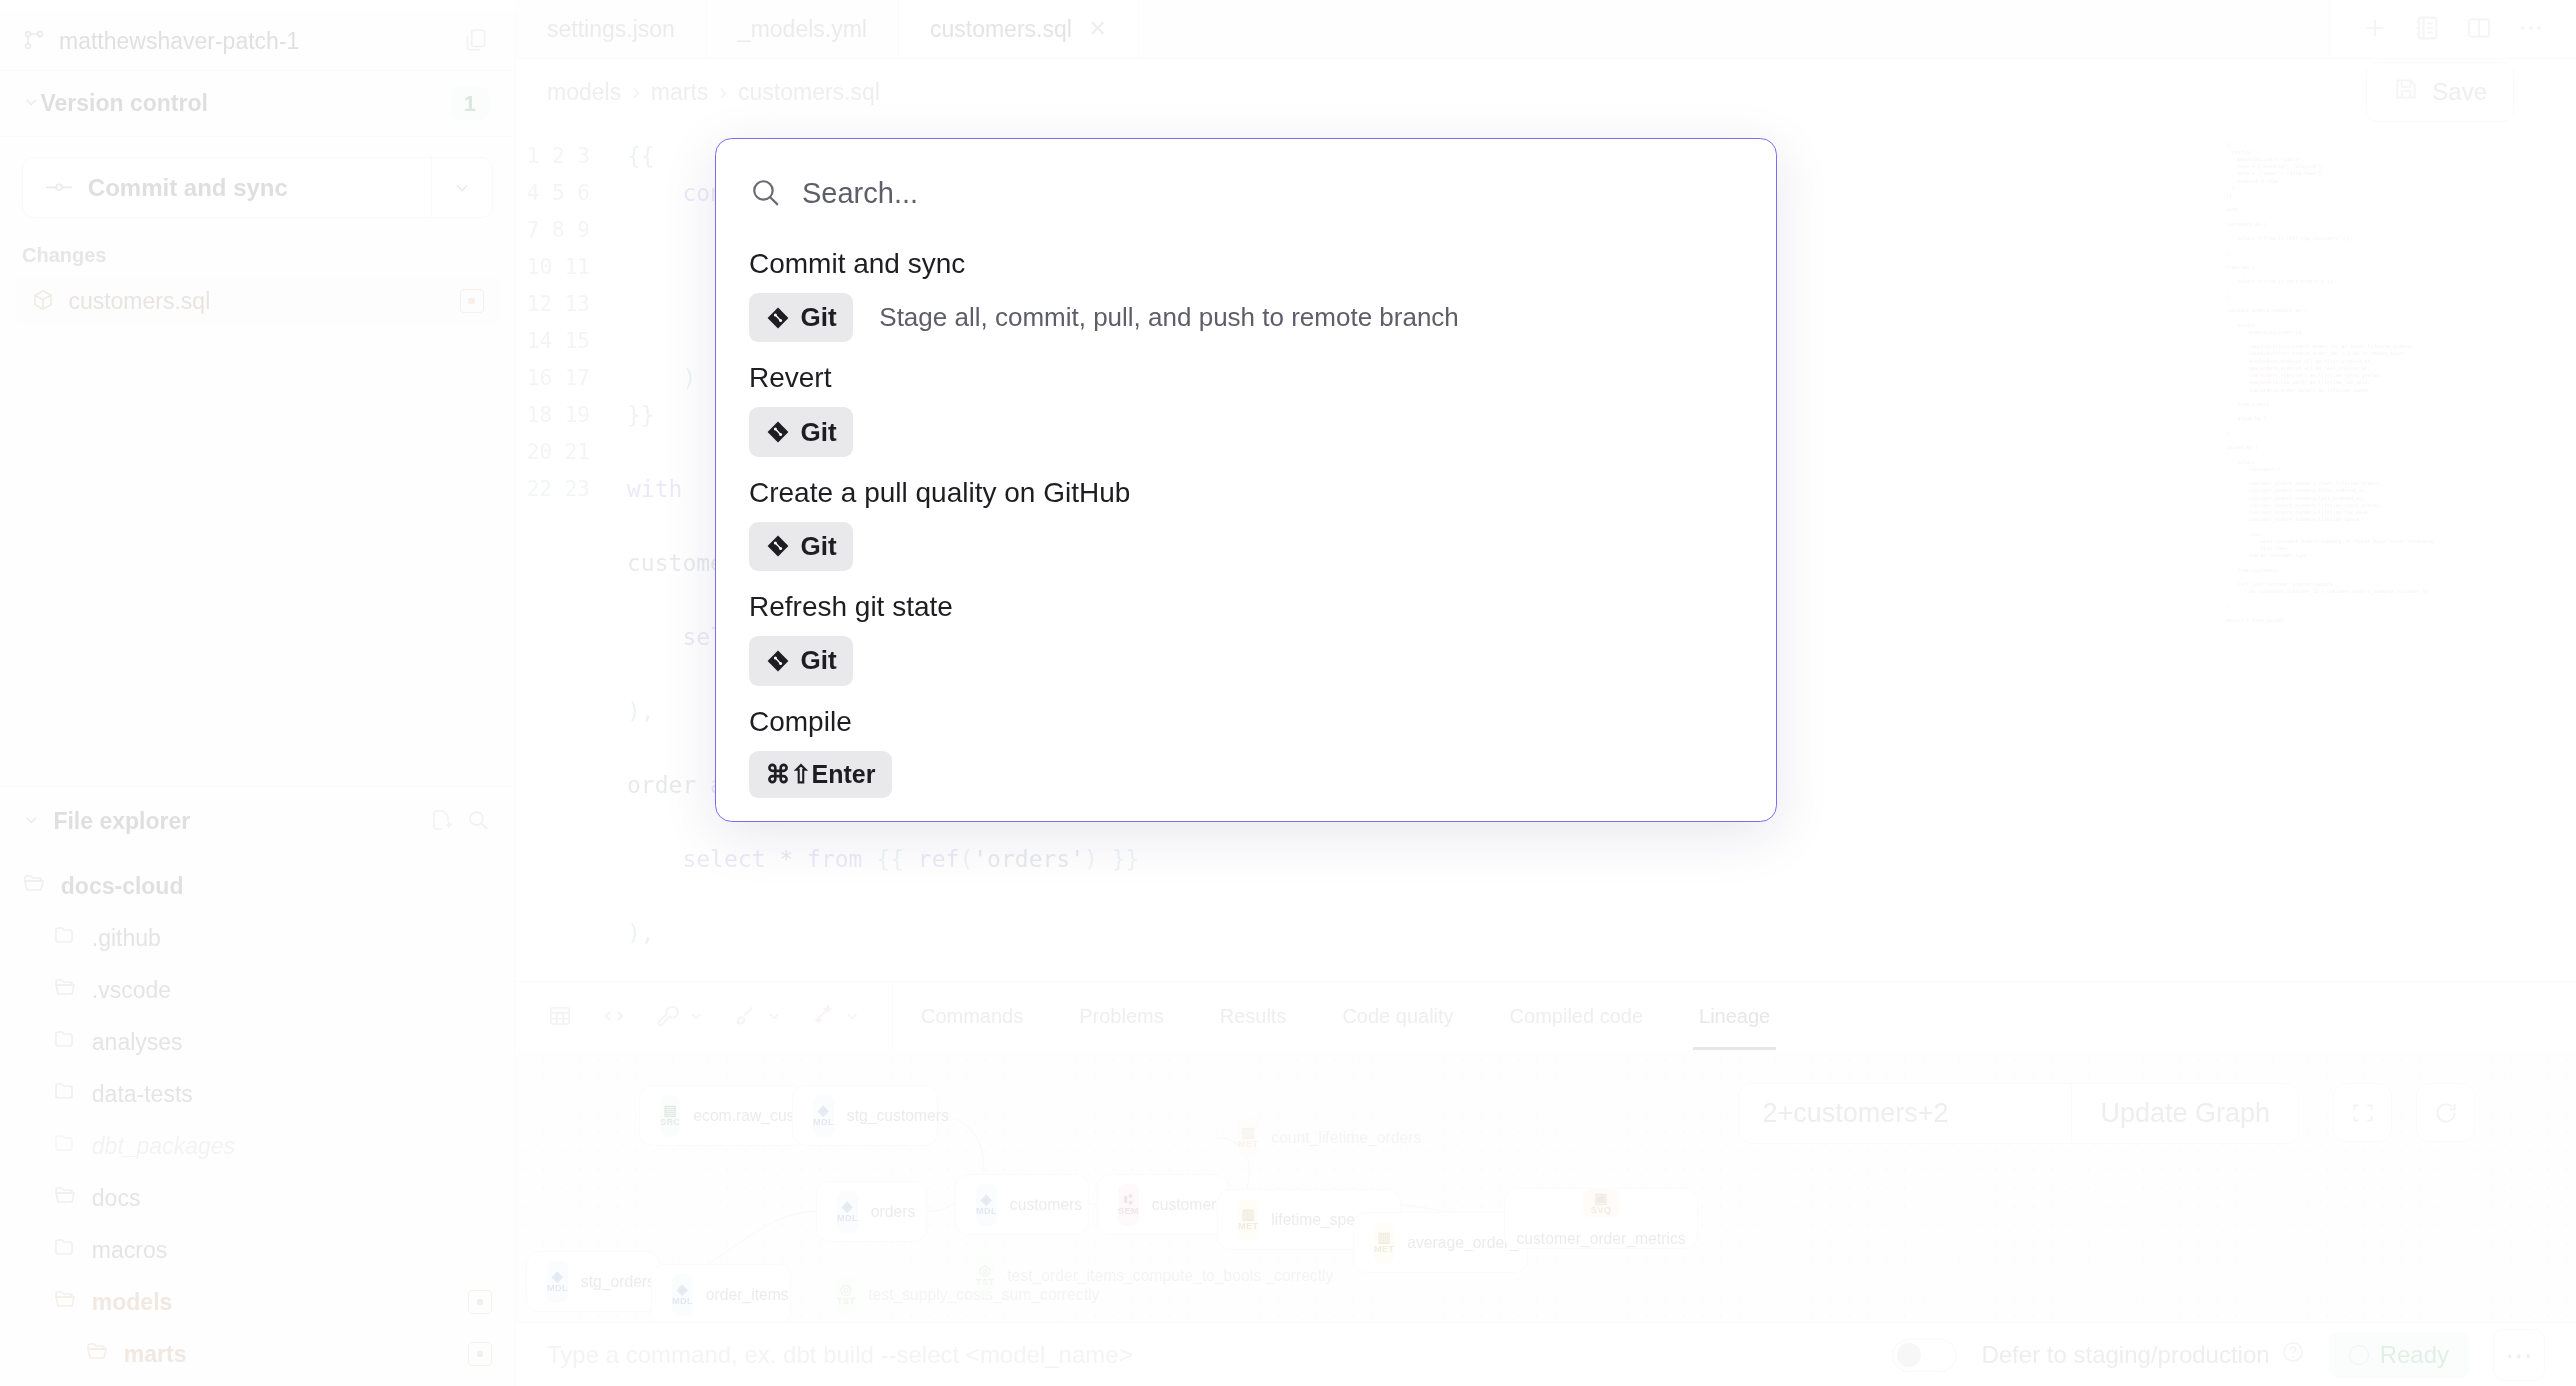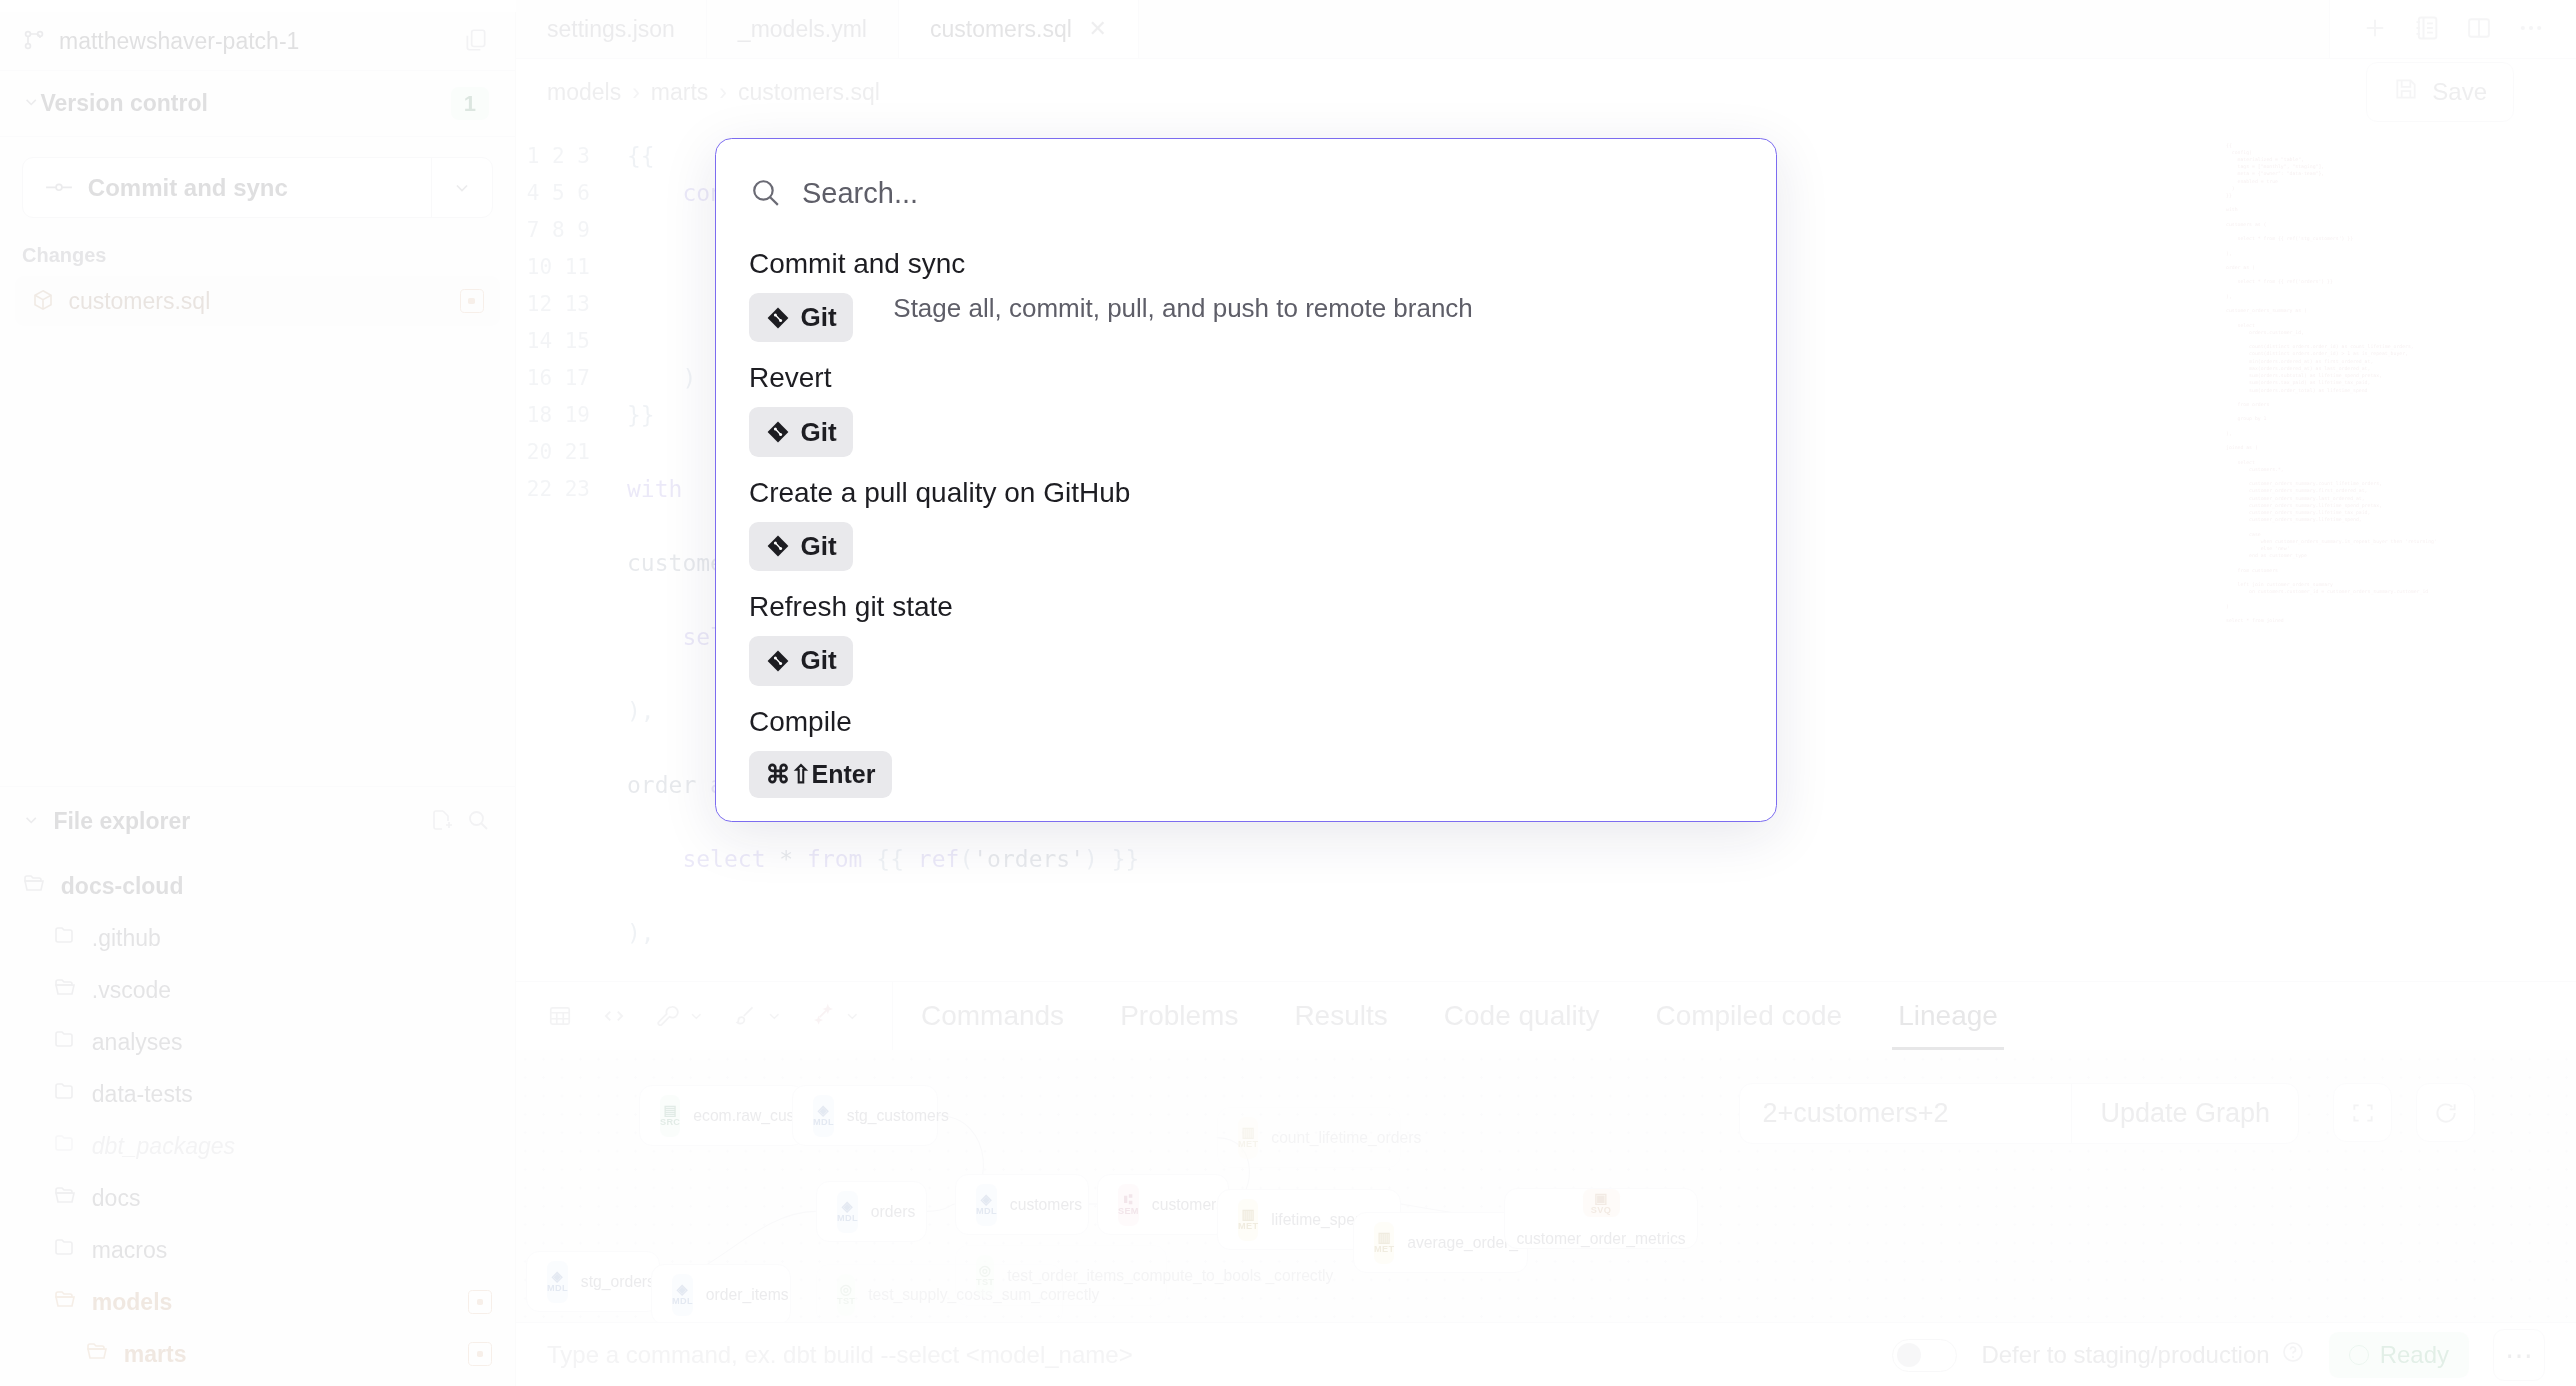--- a/index.html
+++ b/index.html
@@ -95,21 +95,21 @@
   .minimap pre { font-family:"DejaVu Sans Mono", monospace; font-size:4.8px; line-height:7.2px;
     color:#c8a0a6; white-space:pre; }
 
   
   .panel { position:absolute; left:0; right:0; bottom:0; height:406px; border-top:0.9px solid #ececf0; background:#fff; }
   .panel-tabs { height:68px; display:flex; align-items:center; }
   .ptools { display:flex; align-items:center; gap:28px; padding:0 31px; height:68px;
     border-right:0.9px solid #ececf0; }
   .ptool { display:flex; align-items:center; gap:7.4px; color:#9a9aa2; }
   .ptabs { display:flex; align-items:stretch; height:68px; }
-  .ptab { display:flex; align-items:center; padding:0 28px; font-size:28px; color:#9a9aa2; position:relative; }
+  .ptab { display:flex; align-items:center; padding:0 28px; font-size:20px; color:#9a9aa2; position:relative; }
   .ptab.active { color:#6d6d76; }
   .ptab.active::after { content:""; position:absolute; left:22px; right:22px; bottom:0; height:2.8px; background:#6d6d76; }
 
   .lineage { position:absolute; left:0; right:0; top:68px; bottom:65px;
     background:#fcfcfd;
     background-image: radial-gradient(#e8e8ee 1px, transparent 1px);
     background-size: 18.4px 18.4px; overflow:hidden; }
   .node { position:absolute; background:#fff; border:0.9px solid #ebebf0; border-radius:13px;
     display:flex; align-items:center; gap:13px; padding:0 20px; }
   .node .chip { width:37px; height:42px; border-radius:7.4px; display:flex; flex-direction:column;
@@ -150,21 +150,21 @@
     position:absolute; left:715px; top:138px; width:1062px; height:684px;
     background:#fff; border:1.8px solid #7c6cf0; border-radius:16.6px;
     box-shadow:0 13px 55px rgba(30,25,80,.10);
     overflow:hidden; z-index:50;
   }
   .pal-search { height:109px; display:flex; align-items:center; gap:20px; padding:0 33px; }
   .pal-search-text { font-size:29px; color:#5e5e68; }
   .pal-list { padding:0 33px; }
   .pal-item { padding-bottom:20px; }
   .pal-label { font-size:28px; color:#1d1d22; margin-bottom:13px; }
-  .pal-row { display:flex; align-items:flex-start; gap:40px; }
+  .pal-row { display:flex; align-items:center; gap:26px; }
   .kbd { background:#e9e9ec; border-radius:9.2px; padding:9.2px 16.6px; display:inline-flex;
     align-items:center; gap:11px; font-size:25px; font-weight:700; color:#1d1d22; }
   .kbd-git { font-size:26px; }
   .pal-desc { font-size:26px; color:#5e5e68; }
 </style>
 </head>
 <body>
 
 <div class="app">
 

